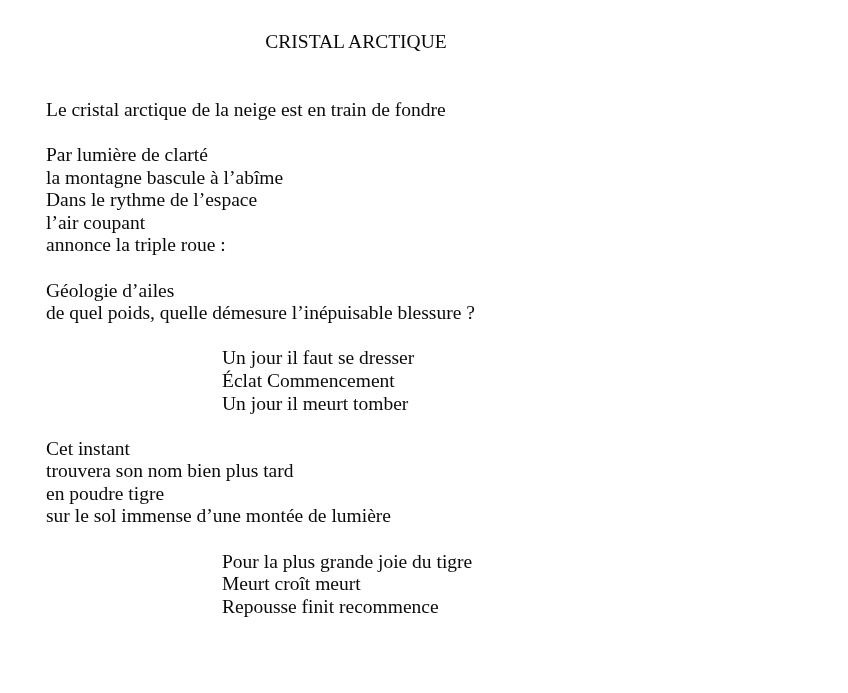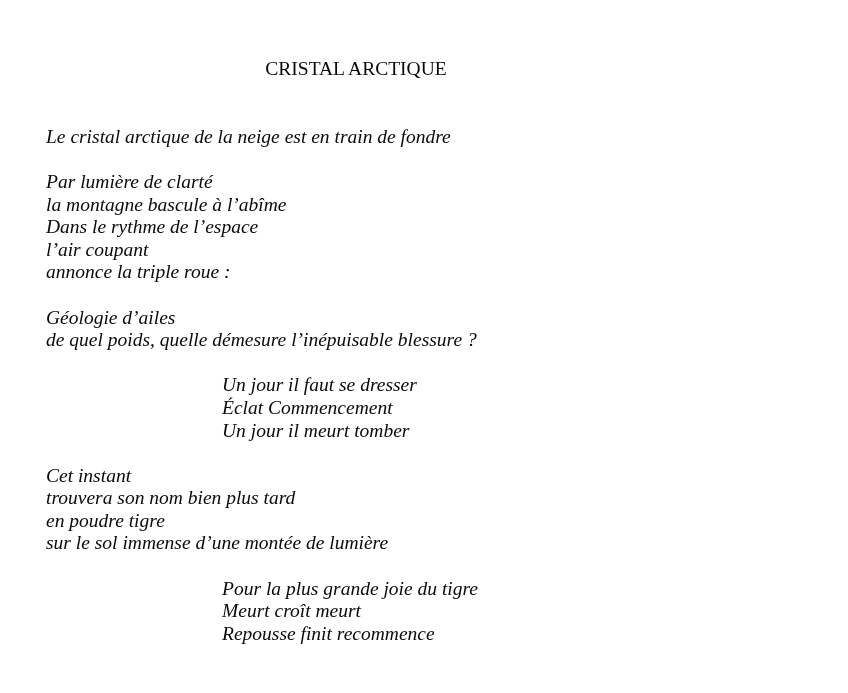--- a/index.html
+++ b/index.html
@@ -11,34 +11,33 @@
     position: relative;
     width: 712px;
     height: 693px;
     background: #ffffff;
     overflow: hidden;
     font-family: "Liberation Serif", "DejaVu Serif", serif;
     font-size: 19.5px;
     line-height: 22.6px;
     color: #0a0a0a;
     box-sizing: border-box;
-    padding-top: 58px;
+    padding-top: 31px;
     padding-left: 46px;
     padding-right: 40px;
   }
   .title {
     text-align: center;
     
     margin-left: -6px;
     margin-bottom: 45.2px; 
     white-space: pre;
   }
   .stanza {
     margin: 0 0 22.6px 0; 
-    font-style: italic;
   }
   .stanza.indented {
     margin-left: 176px; 
   }
   .line {
     white-space: pre;
   }
 </style>
 </head>
 <body>

